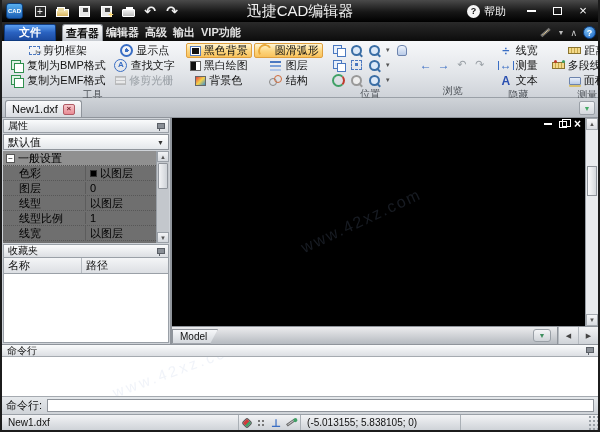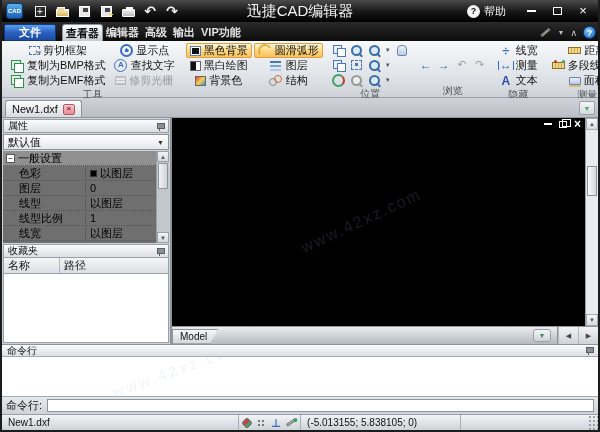--- a/index.html
+++ b/index.html
@@ -122,21 +122,21 @@
   .prow.group { background:#909090; font-weight:normal; }
   .prow.group .pname { padding-left:3px; width:auto; display:flex; align-items:center; gap:3px; }
   .expander { width:9px; height:9px; background:#fff; border:1px solid #555; font-size:8px; line-height:7px; text-align:center; color:#000; flex:none; }
   .swatch { width:7px; height:7px; background:#000; border:1px solid #333; flex:none; }
   .vscroll { width:13px; background:#c3c7cc; border-left:1px solid #9aa0a7; display:flex; flex-direction:column; }
   .vscroll .arr { height:11px; display:flex; align-items:center; justify-content:center; font-size:6px; color:#555; background:linear-gradient(#f2f3f5,#d4d8dd); border:1px solid #9aa0a7; }
   .vscroll .thumb { height:26px; margin:1px; background:linear-gradient(90deg,#f2f3f5,#cfd3d8); border:1px solid #8f949b; border-radius:1px; }
   .vscroll .track { flex:1; }
   .favhead { height:16px; background:linear-gradient(#f4f5f7,#dcdfe3); border:1px solid #9aa0a7; border-top:none; display:flex; align-items:center; margin:0 1px; }
   .favhead .col { padding:0 4px; }
-  .favhead .col:first-child { width:56px; border-right:1px solid #b5bac0; }
+  .favhead .col:first-child { width:78px; border-right:1px solid #b5bac0; }
   .favbody { flex:1; background:#fff; border:1px solid #9aa0a7; border-top:none; margin:0 1px 1px 1px; }
 
   .canvas-wrap { flex:1; display:flex; flex-direction:column; min-width:0; }
   .canvas-row { flex:1; display:flex; min-height:0; }
   .canvas { flex:1; background:#000; position:relative; }
   .mdi { position:absolute; top:2px; right:4px; display:flex; gap:7px; align-items:center; }
   .mdi-min { width:8px; height:2px; background:#fff; display:block; }
   .mdi-restore { width:8px; height:7px; border:1px solid #fff; position:relative; display:block; }
   .mdi-restore::before { content:""; position:absolute; left:2px; top:-3px; width:7px; height:6px; border:1px solid #fff; }
   .mdi-close { color:#fff; font-size:12px; line-height:8px; font-weight:bold; }

